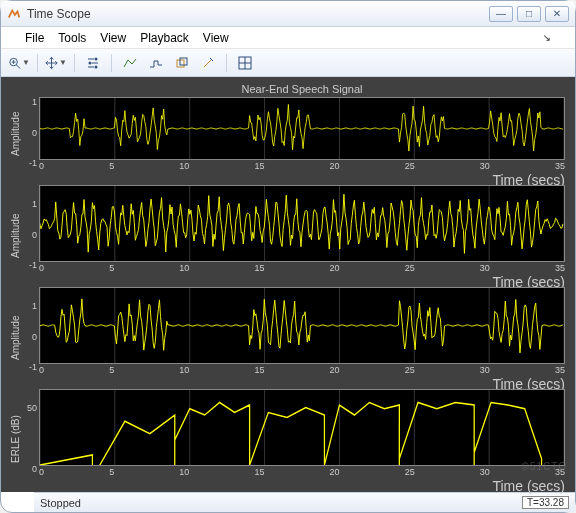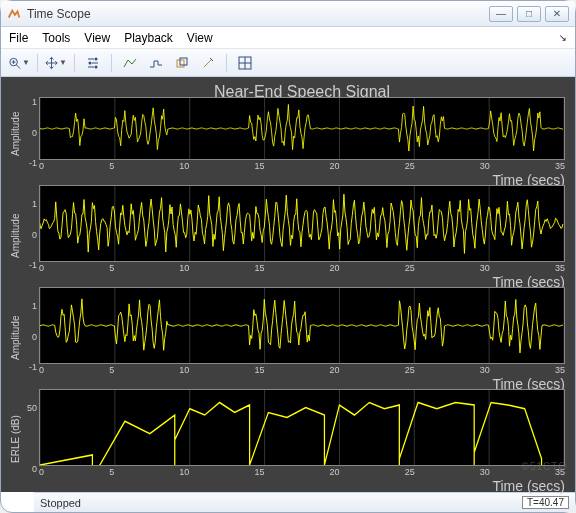--- a/index.html
+++ b/index.html
@@ -3,33 +3,33 @@
 <meta charset="utf-8">
 <style>
 * { margin: 0; padding: 0; box-sizing: border-box; }
 body { font-family: "Segoe UI", Tahoma, sans-serif; font-size: 12px; background: #f0f0f0; width: 576px; height: 513px; overflow: hidden; }
 .window { width: 576px; height: 513px; border: 1px solid #9aa8bc; background: #fff; display: flex; flex-direction: column; border-radius: 12px; }
 .titlebar { height: 26px; background: linear-gradient(#fdfdfe,#e6ecf5); display: flex; align-items: center; padding: 0 6px; border-bottom: 1px solid #c6cfdd; border-radius: 4px 4px 0 0; color:#3a3a3a;}
 .titlebar .appicon { width: 14px; height: 14px; margin-right: 6px; }
 .titlebar .title { flex: 1; font-size: 12px; }
 .winbtns { display: flex; gap: 4px; }
 .winbtn { width: 24px; height: 16px; border: 1px solid #9fb2cd; background: linear-gradient(#fefefe,#dee8f4); border-radius: 2px; display:flex; align-items:center; justify-content:center; color:#425a7a; font-size:10px;}
-.menubar { height: 22px; display: flex; align-items: center; background: #fff; padding: 0 8px; gap: 14px; border-bottom: 1px solid #e5e5e5;}
+.menubar { height: 22px; display: flex; align-items: center; background: #fff; padding: 0 24px; gap: 14px; border-bottom: 1px solid #e5e5e5;}
 .menubar span { cursor: default; }
 .menubar .arrowtool { margin-left:auto; font-size:10px; color:#333;}
 .toolbar { height: 28px; background: linear-gradient(#f9fbfe,#e9eff8); border-bottom: 1px solid #c9d2e0; display:flex; align-items:center; padding:0 6px; gap:2px;}
 .tbtn { width:24px; height:22px; border:1px solid transparent; display:flex; align-items:center; justify-content:center; border-radius:2px; color:#2f4d7a;}
 .tsep { width:1px; height:18px; background:#c9d2e0; margin:0 4px;}
 .tdrop { font-size:8px; color:#555; margin-left:1px;}
 .plotarea { flex:1; background:#404040; position:relative; padding:6px 10px 2px 8px; display:flex; flex-direction:column; gap:2px;}
 .subplot { flex:1; position:relative; display:flex;}
 .ylabel { writing-mode: vertical-rl; transform: rotate(180deg); color:#ccc; font-size:10px; text-align:center; padding:0 1px; display:flex; align-items:center; justify-content:center; width:12px;}
 .yaxis { width:18px; display:flex; flex-direction:column; justify-content:space-between; color:#ccc; font-size:9px; text-align:right; padding:14px 2px 16px 0;}
 .plotbox { flex:1; display:flex; flex-direction:column;}
-.ptitle { color:#ccc; font-size:16px; text-align:center; height:14px;}
+.ptitle { color:#ccc; font-size:11px; text-align:center; height:14px;}
 .axes { flex:1; background:#000; border:1px solid #888; position:relative; overflow:hidden;}
 .xaxis { height:12px; display:flex; justify-content:space-between; color:#ccc; font-size:9px; padding:1px 0 0 0;}
 .xlabel { color:#ccc; font-size:14px; text-align:right; height:12px;}
 svg.wave { position:absolute; inset:0; width:100%; height:100%;}
 .grid line { stroke:#333; stroke-width:1;}
 .statusbar { height:20px; background:linear-gradient(#f9fbfe,#e6ecf5); border-top:1px solid #c9d2e0; display:flex; align-items:center; padding:0 6px; font-size:11px; color:#333;margin-left:33px;}
 .statusbar .spacer{flex:1;}
 .tbox { border:1px solid #888; background:#fff; padding:0 4px; font-size:10px;}
 .watermark { position:absolute; right:8px; bottom:20px; color:#777; font-size:10px; opacity:.5; letter-spacing:1px;}
 </style>
@@ -263,15 +263,15 @@
             <div class="xlabel">Time (secs)</div>
           </div>
         </div>
       </div>
     <div class="watermark">©51CTO</div>
   </div>
 
   <div class="statusbar">
     <span>Stopped</span>
     <span class="spacer"></span>
-    <span class="tbox">T=40.47</span>
+    <span class="tbox">T=33.28</span>
   </div>
 </div>
 
 </body></html>

